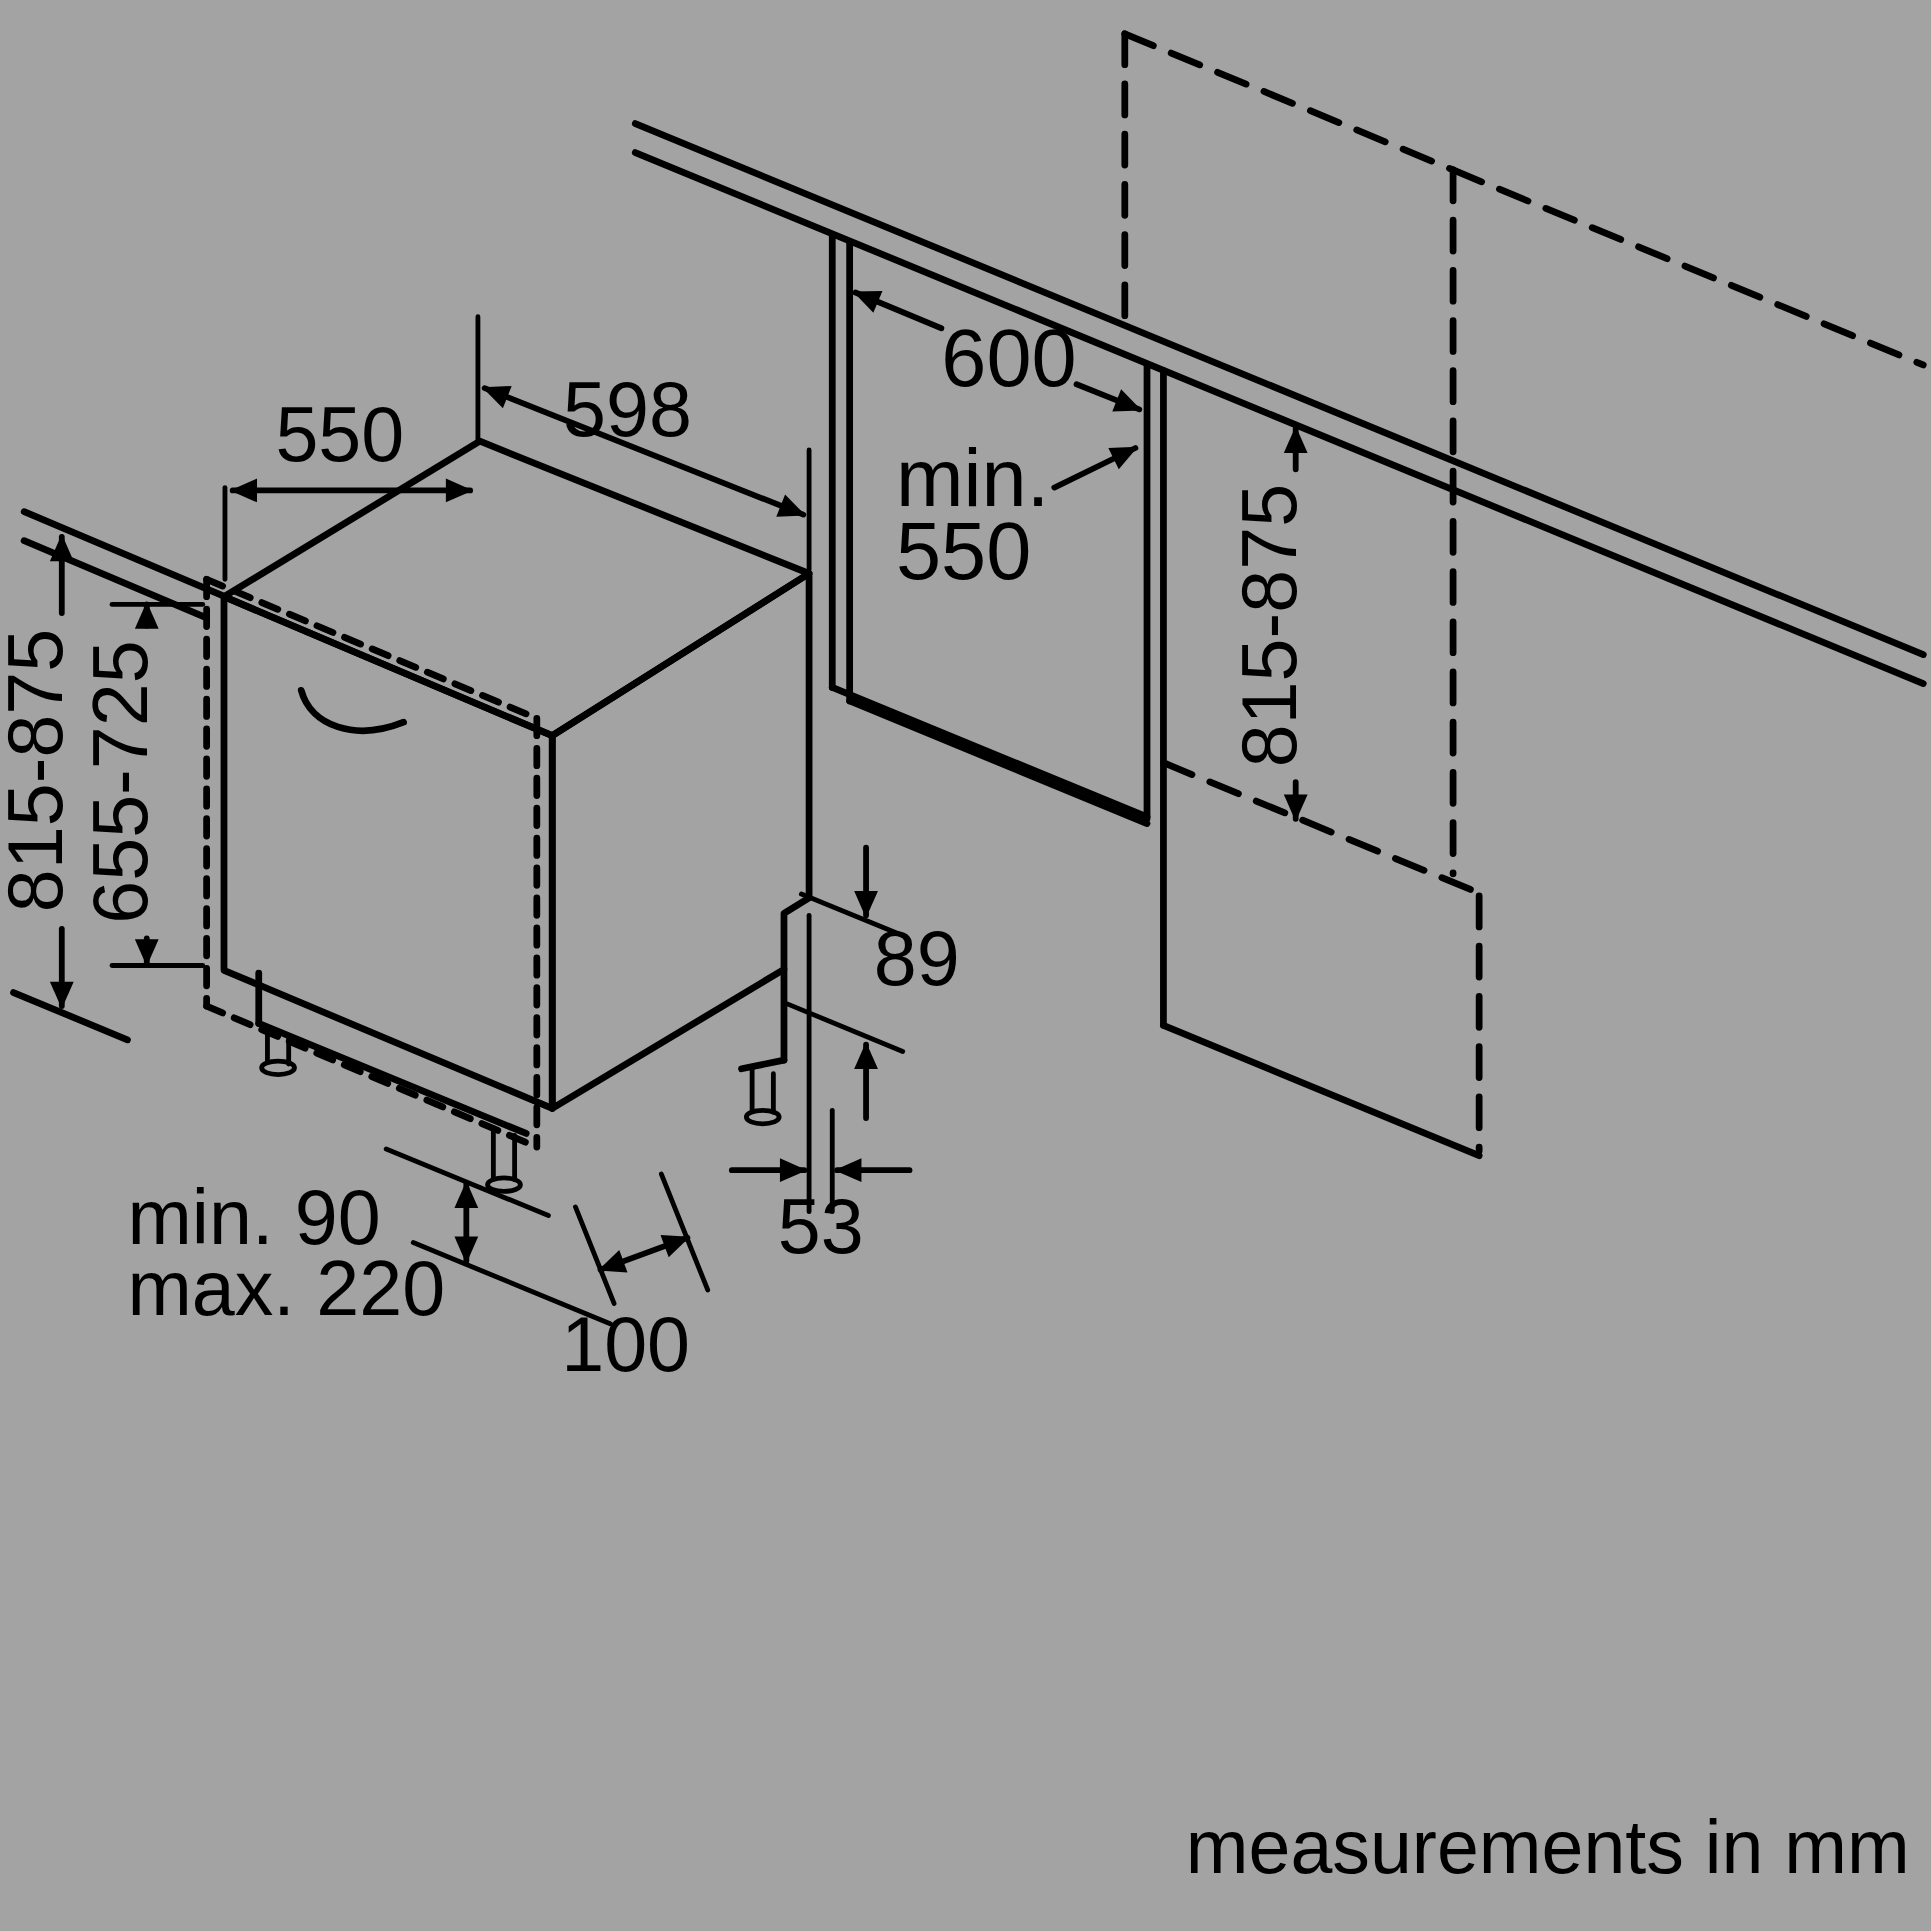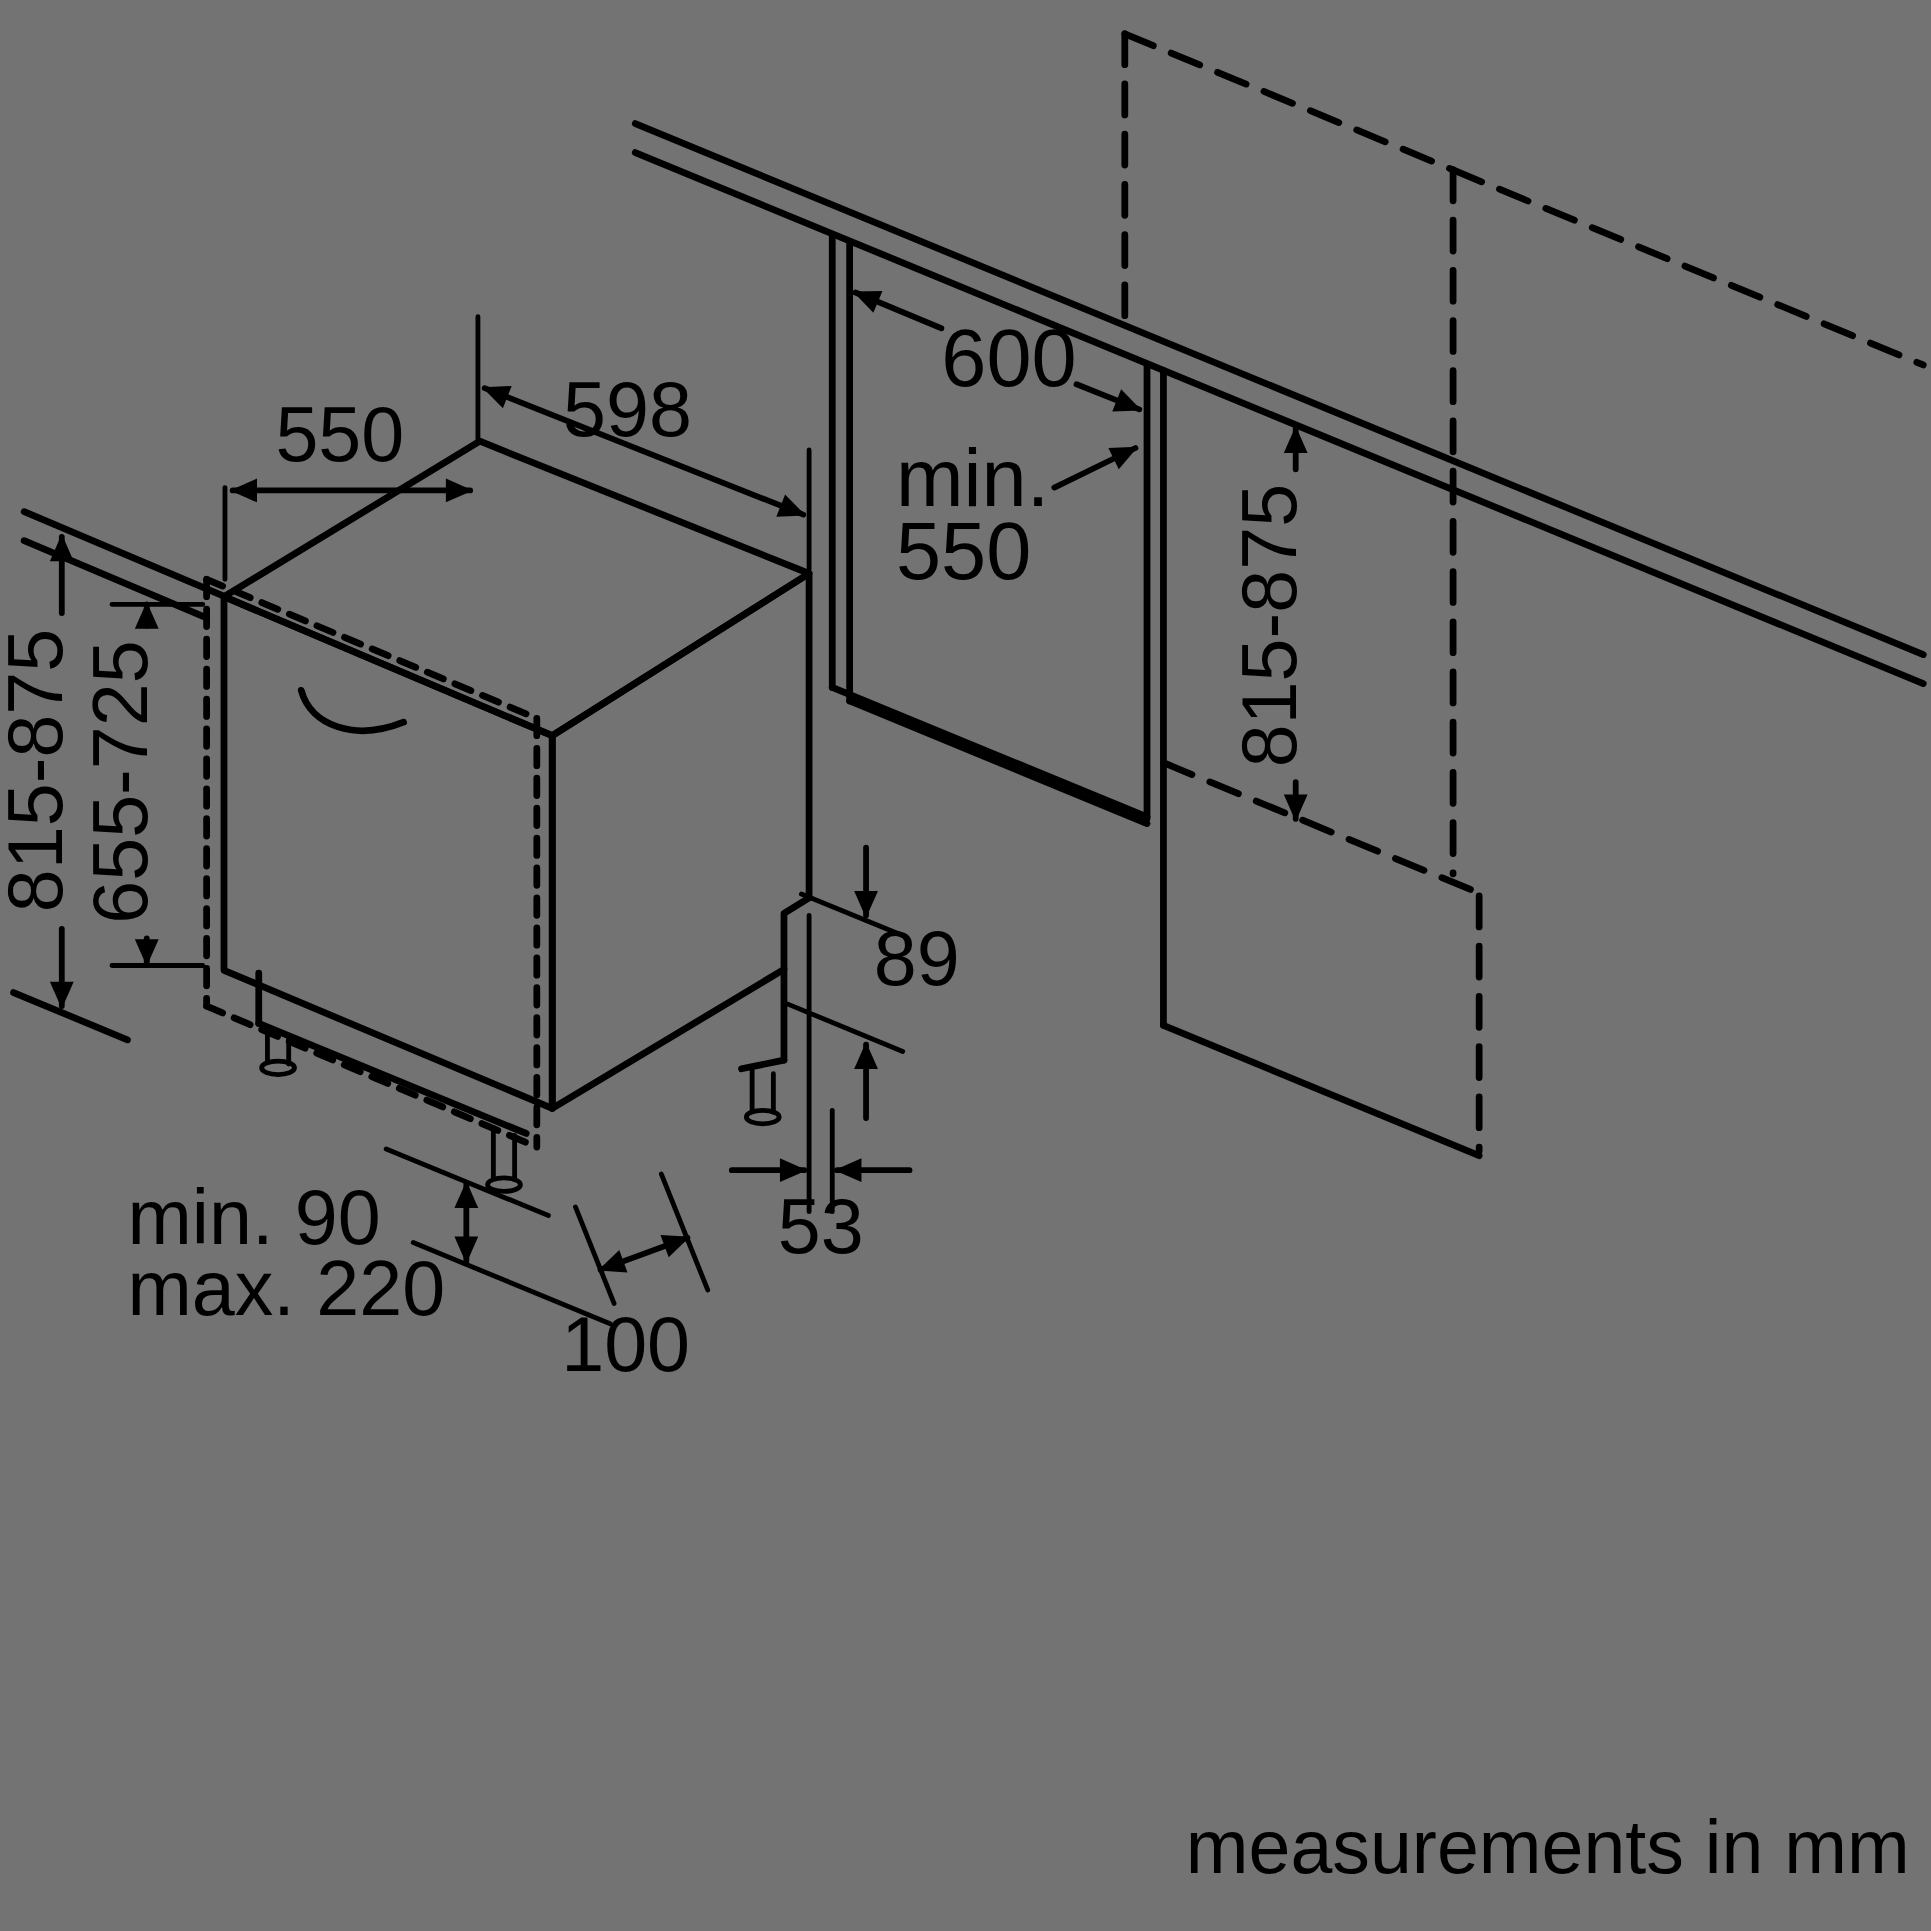--- a/index.html
+++ b/index.html
@@ -1,16 +1,16 @@
 <!DOCTYPE html>
 <html><head>
 <meta charset="utf-8">
 <style>
   html,body{margin:0;padding:0;background:#fff;}
-  .stage{position:relative;width:1931px;height:1931px;background:#737373;overflow:hidden;}
+  .stage{position:relative;width:1931px;height:1931px;background:#a3a3a3;overflow:hidden;}
   svg{display:block;width:1931px;height:1931px;}
   .ln{stroke:#000;stroke-width:7;fill:none;stroke-linecap:round;stroke-linejoin:round;}
   .thin{stroke-width:5;}
   .dimln{stroke-width:6;}
   .dash{stroke-dasharray:32 20;}
   .dashsm{stroke-dasharray:18 13;}
   text{font-family:"Liberation Sans","DejaVu Sans",sans-serif;fill:#000;}
   .dim{font-size:80px;}
   .dimlg{font-size:84px;}
   .footer{font-size:78px;}

